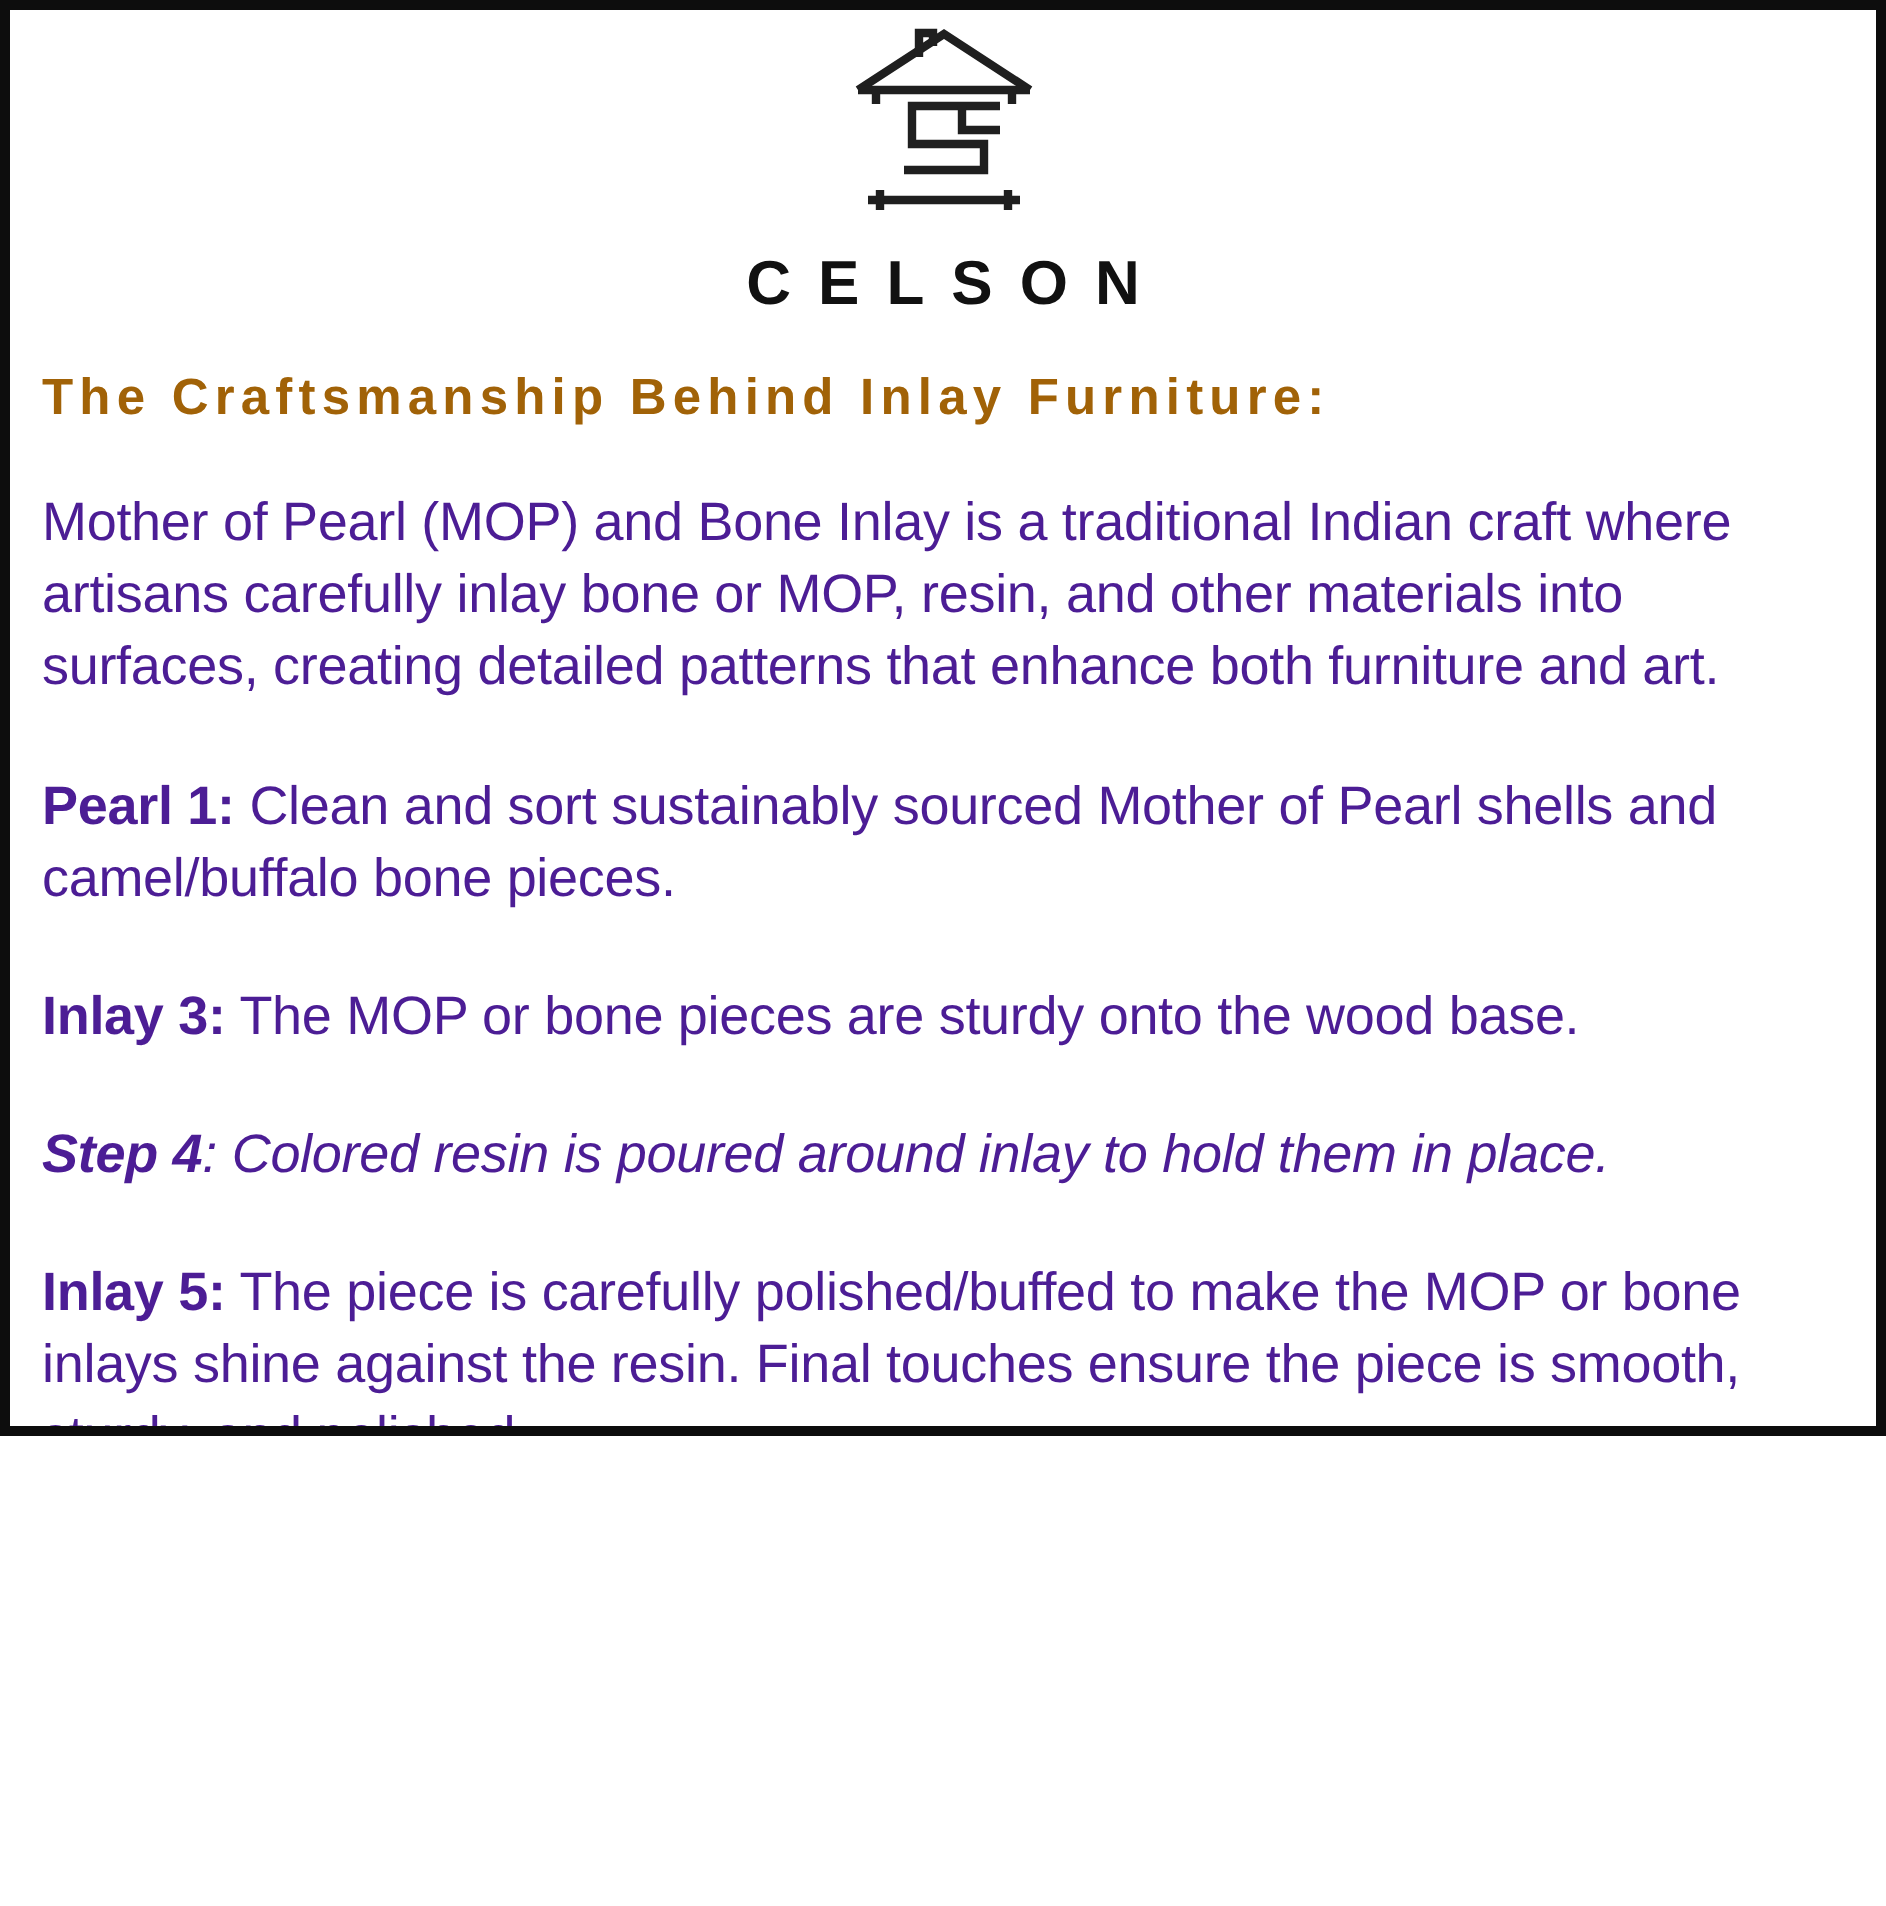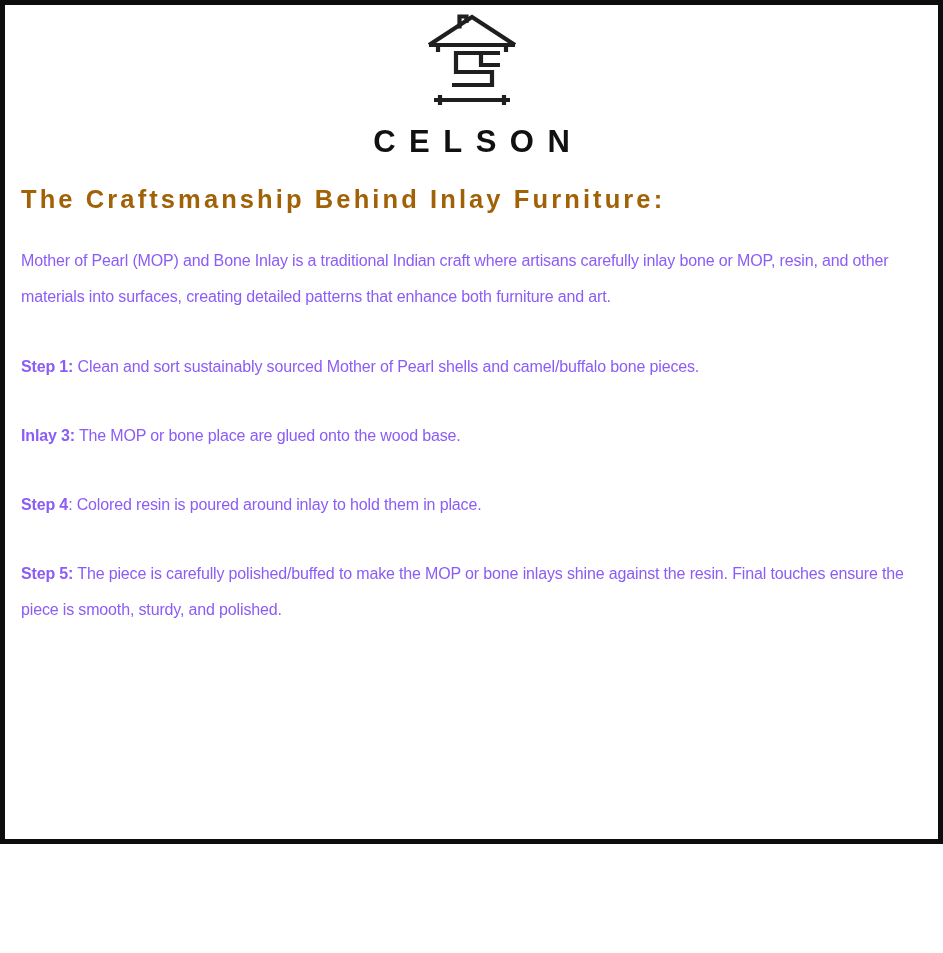--- a/index.html
+++ b/index.html
@@ -10,21 +10,21 @@
   body {
     width: 943px;
     height: 953px;
     font-family: "Liberation Sans", sans-serif;
     -webkit-font-smoothing: antialiased;
   }
 
   #card {
     box-sizing: border-box;
     width: 943px;
-    height: 844px;
+    height: 718px;
     border: 5px solid #0d0d0d;
     background: #ffffff;
     padding: 0;
     position: relative;
     overflow: hidden;
   }
 
   
   .brand {
     text-align: center;
@@ -59,39 +59,39 @@
     font-size: 25.5px;
     letter-spacing: 3.1px;
     color: #a16207;
     line-height: 1.1;
     margin: 0 0 30px 0;
     white-space: nowrap;
   }
 
   .para {
     font-family: "Liberation Sans Narrow", "Liberation Sans", sans-serif;
-    font-size: 16px;
+    font-size: 27px;
     line-height: 36px;
-    color: #8b5cf6;
+    color: #4c1d95;
     margin: 0 0 26px 0;
     letter-spacing: -0.15px;
   }
   .para:last-child { margin-bottom: 0; }
 
   .para .lead {
     font-weight: 700;
   }
 
   
   .para.intro { margin-bottom: 34px; }
   .para.note  { margin-bottom: 34px; }
   .para.step1 { margin-bottom: 33px; }
   .para.step2 { margin-bottom: 33px; }
   .para.step3 { margin-bottom: 33px; }
-  .para.step4 { margin-bottom: 33px; }
+  .para.step4 { margin-bottom: 33px; font-style: italic; }
 </style>
 </head>
 <body>
 
 <div id="card">
 
   <div class="brand">
 
     <svg class="logo-mark" viewBox="0 0 92 100" aria-hidden="true">
       <g fill="none" stroke="#1f1f1f" stroke-width="4.2" stroke-linecap="butt" stroke-linejoin="miter">
@@ -119,31 +119,31 @@
 
   <div class="content">
 
     <h1 class="headline">The Craftsmanship Behind Inlay Furniture:</h1>
 
     <p class="para intro">
       <span class="lead"></span><span>Mother of Pearl (MOP) and Bone Inlay is a traditional Indian craft where artisans carefully inlay bone or MOP, resin, and other materials into surfaces, creating detailed patterns that enhance both furniture and art.</span>
     </p>
 
     <p class="para step1">
-      <span class="lead">Step 1:</span><span> Clean and sort sustainably sourced Mother of Pearl shells and camel/buffalo bone pieces.</span>
+      <span class="lead">Pearl 1:</span><span> Clean and sort sustainably sourced Mother of Pearl shells and camel/buffalo bone pieces.</span>
     </p>
 
 
 
     <p class="para step3">
-      <span class="lead">Inlay 3:</span><span> The MOP or bone place are glued onto the wood base.</span>
+      <span class="lead">Inlay 3:</span><span> The MOP or bone pieces are sturdy onto the wood base.</span>
     </p>
 
     <p class="para step4">
       <span class="lead">Step 4</span><span>: Colored resin is poured around inlay to hold them in place.</span>
     </p>
 
     <p class="para step5">
-      <span class="lead">Step 5:</span><span> The piece is carefully polished/buffed to make the MOP or bone inlays shine against the resin. Final touches ensure the piece is smooth, sturdy, and polished.</span>
+      <span class="lead">Inlay 5:</span><span> The piece is carefully polished/buffed to make the MOP or bone inlays shine against the resin. Final touches ensure the piece is smooth, sturdy, and polished.</span>
     </p>
 
   </div>
 </div>
 
 </body></html>

